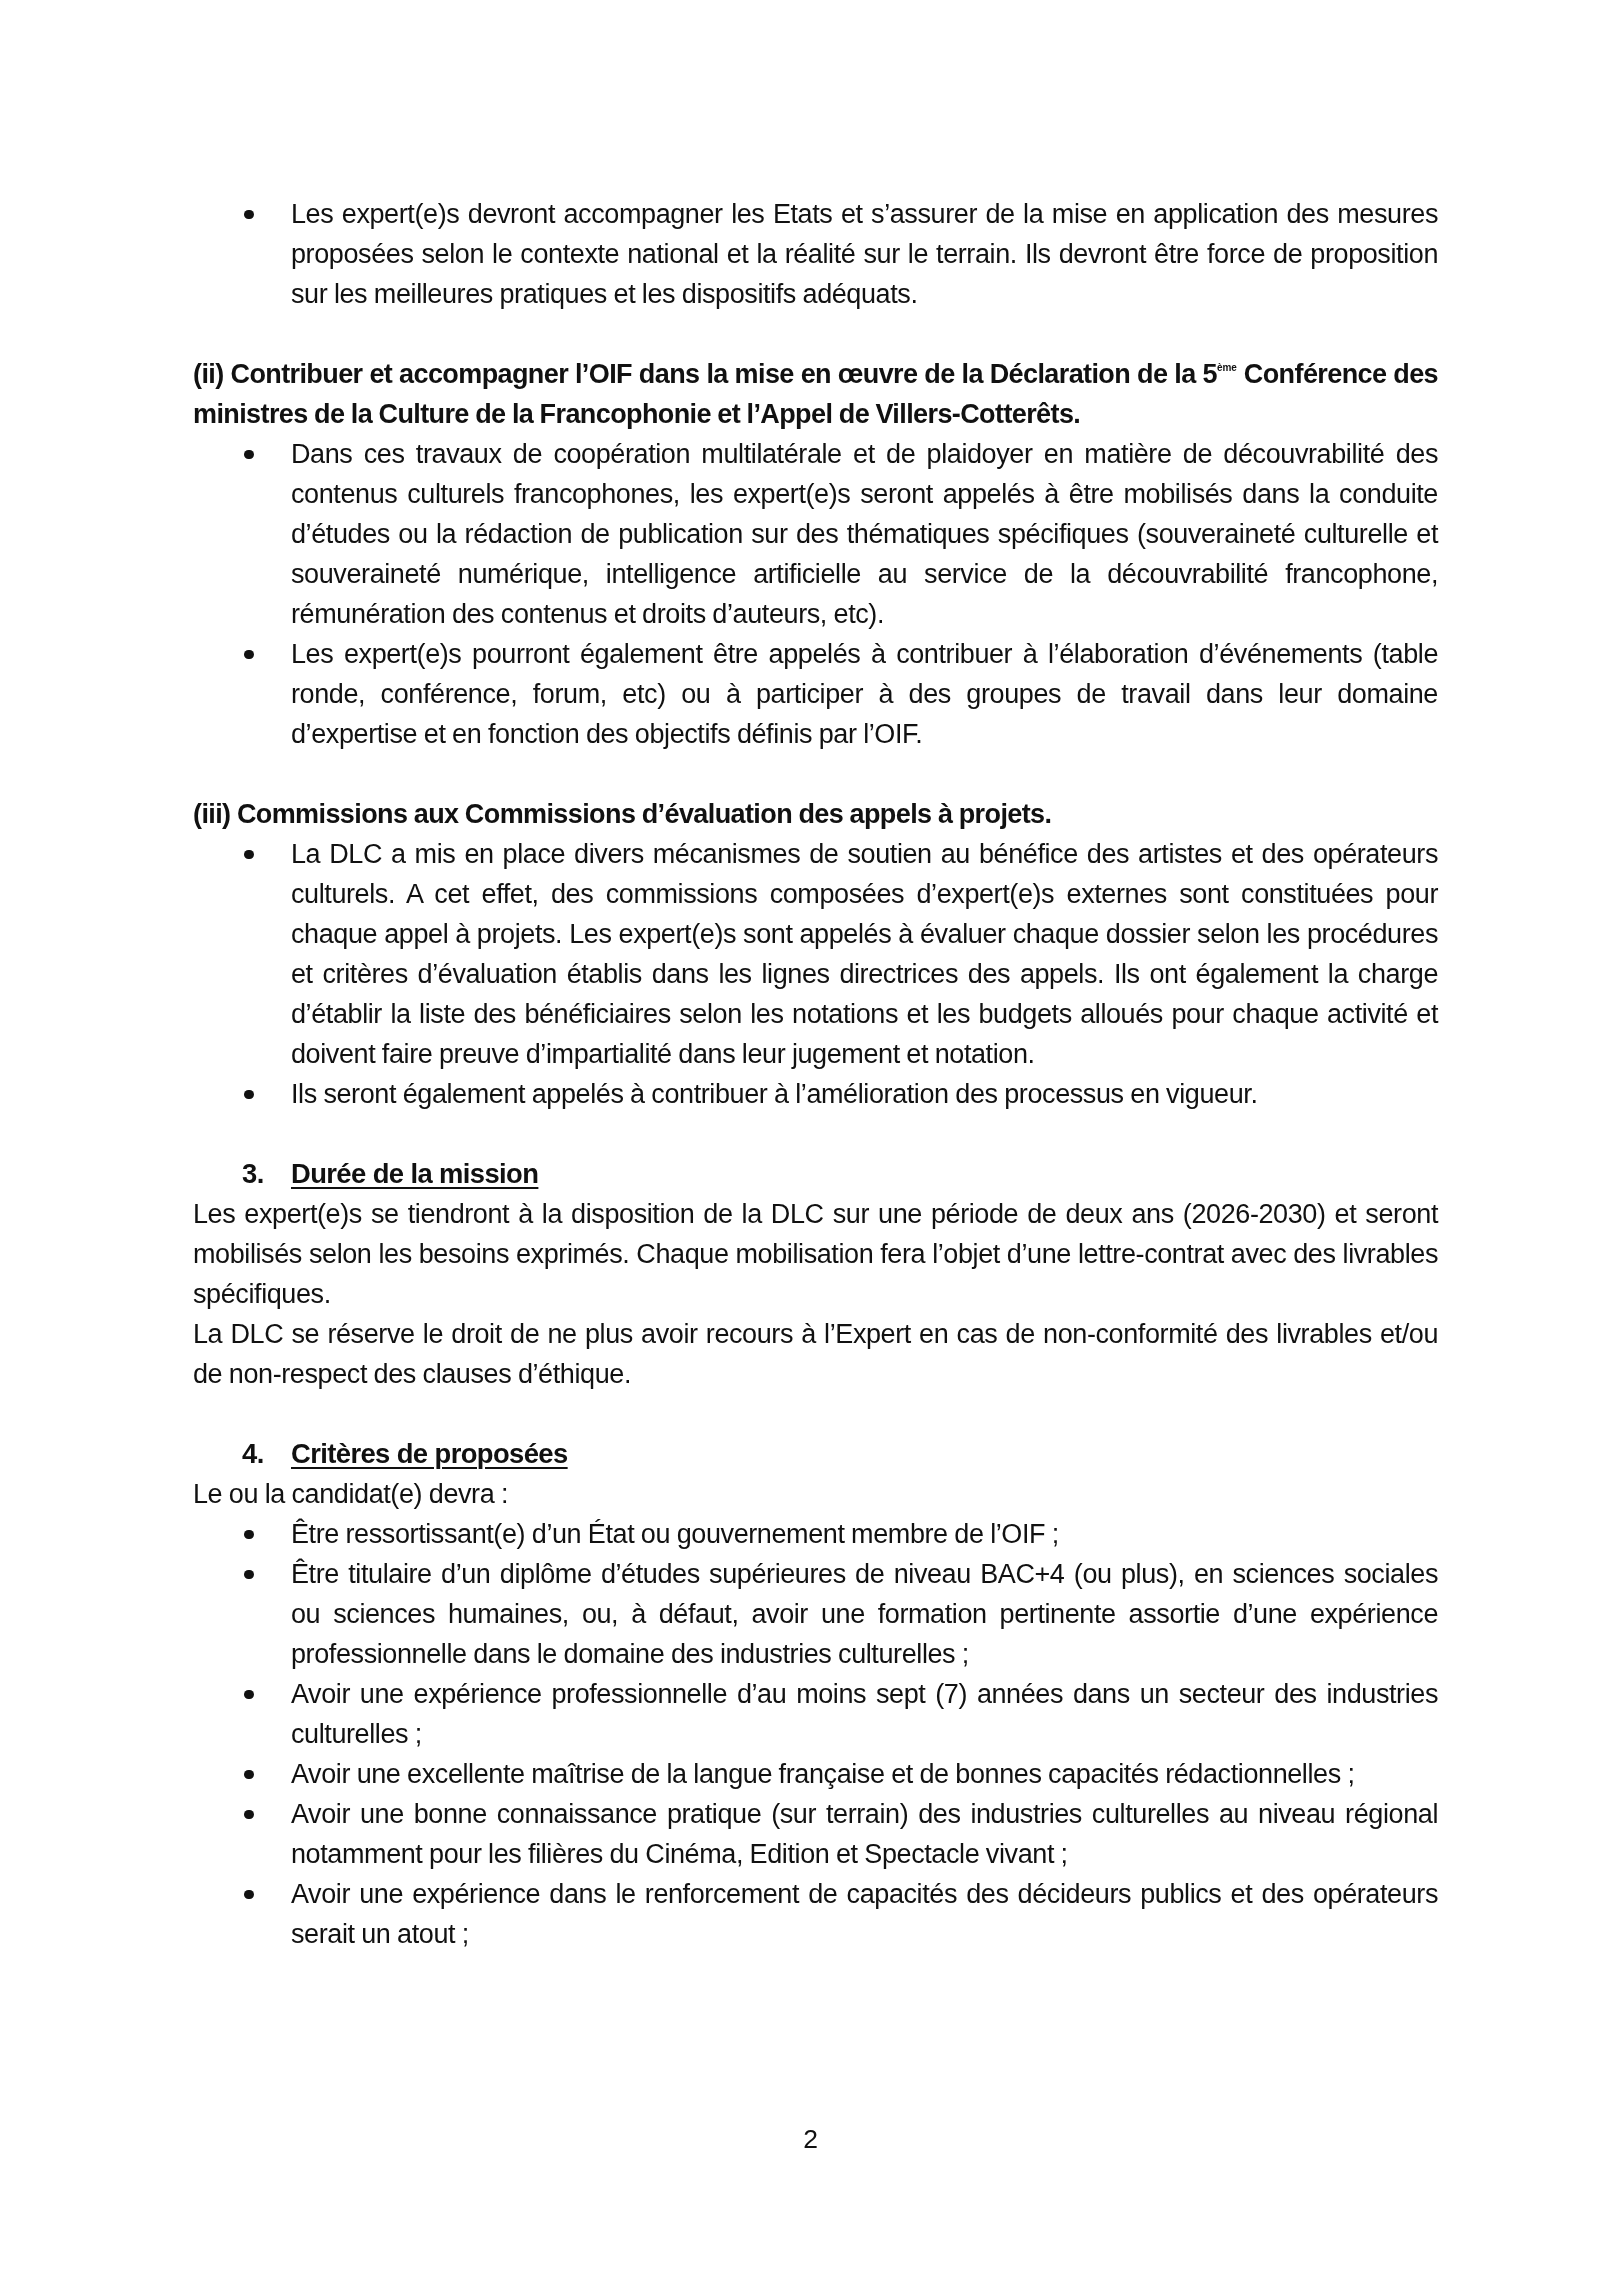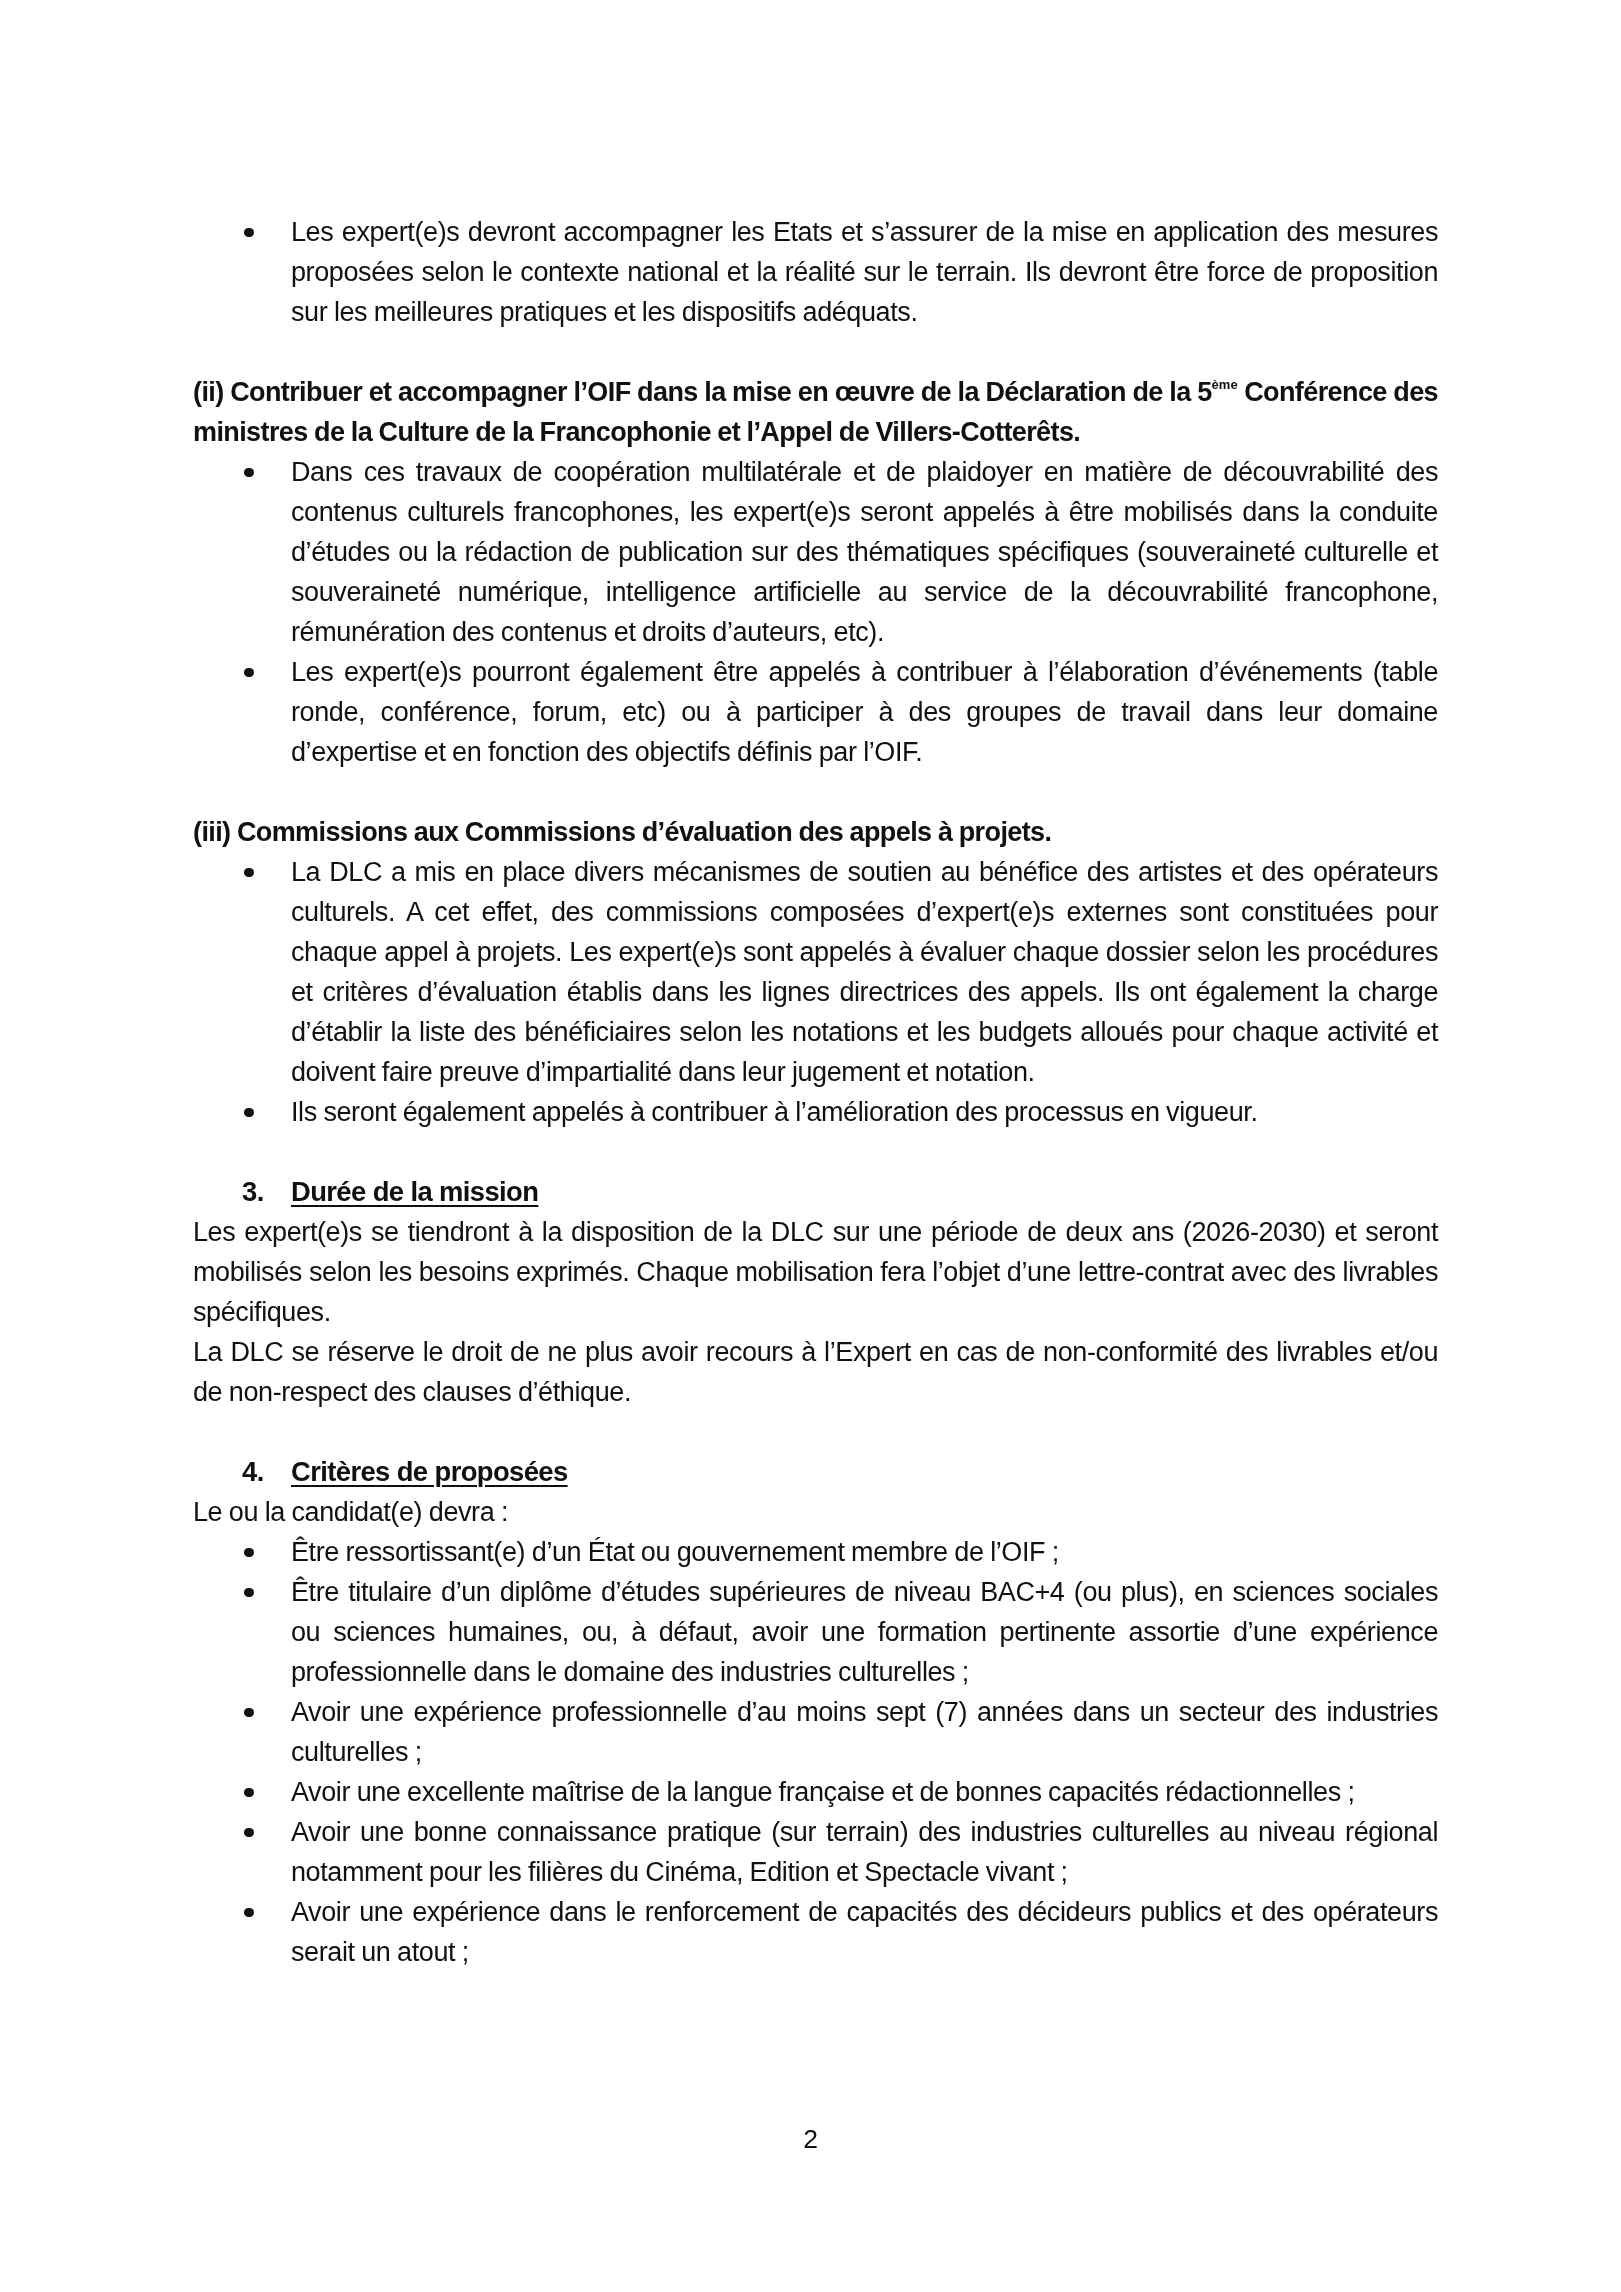--- a/index.html
+++ b/index.html
@@ -11,21 +11,21 @@
       width: 1621px;
       height: 2293px;
       position: relative;
       overflow: hidden;
       color: #111111;
       font-family: "Liberation Sans", sans-serif;
     }
     .page {
       position: absolute;
       left: 193px;
-      top: 212px;
+      top: 194px;
       width: 1245px;
     }
     .txt {
       font-size: 27px;
       line-height: 40px;
       letter-spacing: -0.4px;
       word-spacing: -0.5px;
     }
     .justify {
       text-align: justify;
@@ -54,21 +54,21 @@
       font-size: 27px;
       line-height: 40px;
       letter-spacing: -0.6px;
       word-spacing: -0.5px;
     }
     .subhead.justify {
       text-align: justify;
       text-align-last: left;
     }
     sup.exp {
-      font-size: 13px;
+      font-size: 10px;
       line-height: 0;
       vertical-align: 11.8px;
       letter-spacing: 0;
     }
     .gap { height: 40px; }
     .section-title {
       font-weight: bold;
       font-size: 27.4px;
       line-height: 40px;
       letter-spacing: -0.6px;

